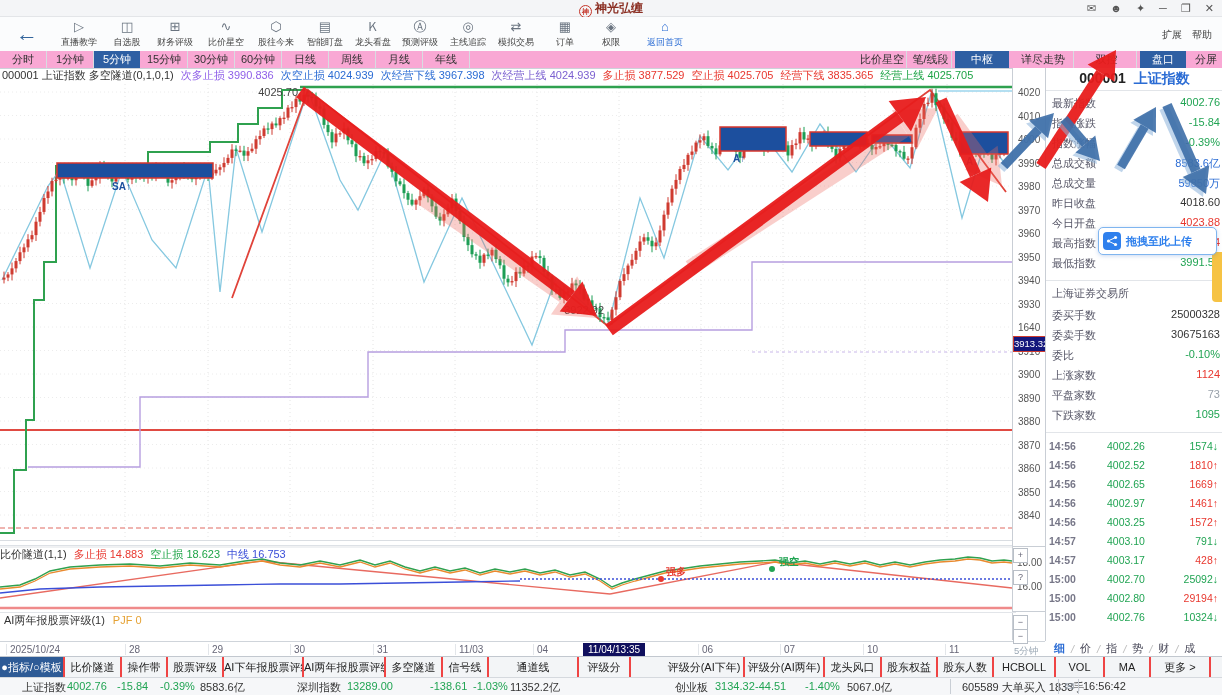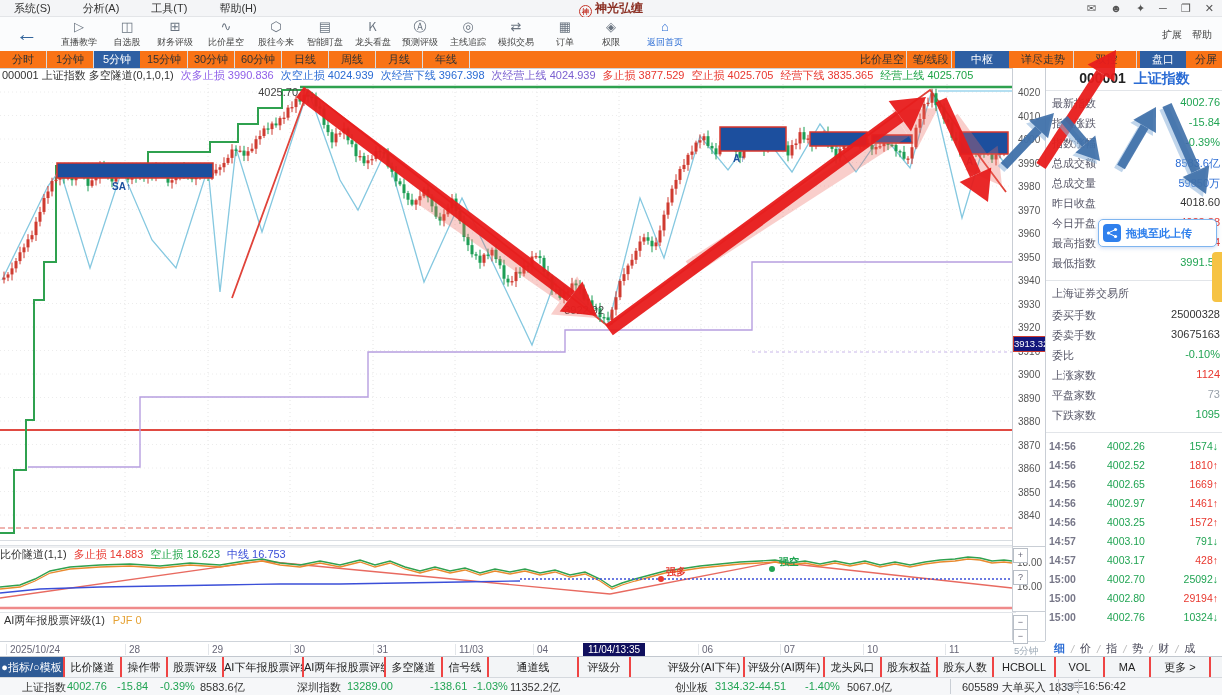--- a/index.html
+++ b/index.html
@@ -16,21 +16,21 @@
   
   #toolbar{left:0;top:17px;width:1222px;height:34px;background:#fbfcfd;border-bottom:1px solid #dfe3e8;}
   #back-arrow{position:absolute;left:16px;top:4px;font-size:22px;font-weight:bold;color:#33659c;cursor:pointer;}
   .tb-item{position:absolute;top:2px;width:50px;text-align:center;cursor:pointer;}
   .tb-ico{font-size:13px;color:#6a7480;height:16px;line-height:16px;}
   .tb-lab{font-size:9px;color:#444;margin-top:1px;white-space:nowrap;}
   .tb-item.accent .tb-ico,.tb-item.accent .tb-lab{color:#2b6cd4;}
   #corner-links{position:absolute;right:10px;top:28px;font-size:10px;color:#444;}
   #corner-links span{margin-left:10px;cursor:pointer;}
   
-  #period-row{left:0;top:51px;width:1222px;height:17px;background:#f97316;border-bottom:1px solid #ccd2d9;}
+  #period-row{left:0;top:51px;width:1222px;height:17px;background:#f9a8d4;border-bottom:1px solid #ccd2d9;}
   .ptab{position:absolute;top:0;height:17px;line-height:17px;text-align:center;font-size:11px;color:#333;border-right:1px solid #d8dce1;cursor:pointer;}
   .ptab.active{background:#2e5fa3;color:#fff;border-right:none;}
   
   #chart-header{left:2px;top:68px;width:1010px;height:14px;white-space:nowrap;overflow:hidden;font-size:11px;}
   #chart-header span{margin-right:7px;}
   
   #main-chart{left:0;top:82px;width:1012px;height:458px;border-bottom:1px solid #d9dde2;cursor:crosshair;}
   #price-axis{left:1012px;top:68px;width:33px;height:572px;border-left:1px solid #c9ced5;background:#fff;}
   .ytick{position:absolute;left:5px;font-size:10px;color:#555;}
   #cur-tag{position:absolute;left:0px;width:33px;height:14px;background:#14177c;border:1px solid #cf3b30;color:#fff;font-size:9.5px;line-height:13px;text-align:center;}
@@ -69,36 +69,35 @@
   #qp-code{color:#222;font-weight:bold;margin-right:8px;}
   #qp-name{color:#2b6cd4;font-weight:bold;}
   .qrow-label{position:absolute;left:6px;font-size:11px;color:#556;}
   .qrow-value{position:absolute;right:3px;font-size:11px;}
   .qp-sep{position:absolute;left:0;width:177px;border-top:1px solid #e2e5e9;}
   .trow{position:absolute;width:171px;left:3px;font-size:10.5px;}
   .trow .tt{color:#778;font-weight:bold;}
   .trow .tp{position:absolute;left:58px;}
   .trow .tv{position:absolute;right:2px;}
   
-  #upload-chip{left:1098px;top:219px;width:117px;height:26px;background:#fff;border:1px solid #7fb5ef;border-radius:5px;
+  #upload-chip{left:1098px;top:227px;width:117px;height:26px;background:#fff;border:1px solid #7fb5ef;border-radius:5px;
                box-shadow:0 1px 4px rgba(40,100,200,.25);display:flex;align-items:center;cursor:pointer;z-index:40;}
   #upload-ico{width:18px;height:18px;background:#2f80ed;border-radius:4px;margin:0 5px 0 4px;display:flex;align-items:center;justify-content:center;}
   #upload-chip span{color:#2f80ed;font-size:11px;font-weight:bold;}
   #yellow-flag{left:1212px;top:252px;width:10px;height:50px;background:#f6c344;border-radius:4px 0 0 4px;cursor:pointer;z-index:35;}
   #scroll-caret{left:618px;top:672px;font-size:7px;color:#333;}
   svg{display:block;}
   #overlay{left:0;top:0;width:1222px;height:695px;pointer-events:none;z-index:30;}
 </style>
 </head>
 <body>
 
 <div id="app">
 
   <div class="abs" id="menubar">
-    <div id="menubar-left"><span class="menu-item">系统(S)</span><span class="menu-item">分析(A)</span><span class="menu-item">工具(T)</span><span class="menu-item">帮助(H)</span></div>
     <div id="win-title">
       <span id="logo-dot">神</span><span>神光弘缠</span>
     </div>
     <div id="win-controls">
         <span class="winctl">✉</span>
         <span class="winctl">☻</span>
         <span class="winctl">✦</span>
         <span class="winctl">─</span>
         <span class="winctl">❐</span>
         <span class="winctl">✕</span>
@@ -746,21 +745,21 @@
       <div class="ytick" style="top: 19px;">4020</div>
       <div class="ytick" style="top: 42.5px;">4010</div>
       <div class="ytick" style="top: 66px;">4000</div>
       <div class="ytick" style="top: 89.5px;">3990</div>
       <div class="ytick" style="top: 113px;">3980</div>
       <div class="ytick" style="top: 136.5px;">3970</div>
       <div class="ytick" style="top: 160px;">3960</div>
       <div class="ytick" style="top: 183.5px;">3950</div>
       <div class="ytick" style="top: 207px;">3940</div>
       <div class="ytick" style="top: 230.5px;">3930</div>
-      <div class="ytick" style="top: 254px;">3920</div>
+      <div class="ytick" style="top: 254px;">1640</div>
       <div class="ytick" style="top: 277.5px;">3910</div>
       <div class="ytick" style="top: 301px;">3900</div>
       <div class="ytick" style="top: 324.5px;">3890</div>
       <div class="ytick" style="top: 348px;">3880</div>
       <div class="ytick" style="top: 371.5px;">3870</div>
       <div class="ytick" style="top: 395px;">3860</div>
       <div class="ytick" style="top: 418.5px;">3850</div>
       <div class="ytick" style="top: 442px;">3840</div>
       <div id="cur-tag" style="top: 268px;">3913.32</div>
     </div>

